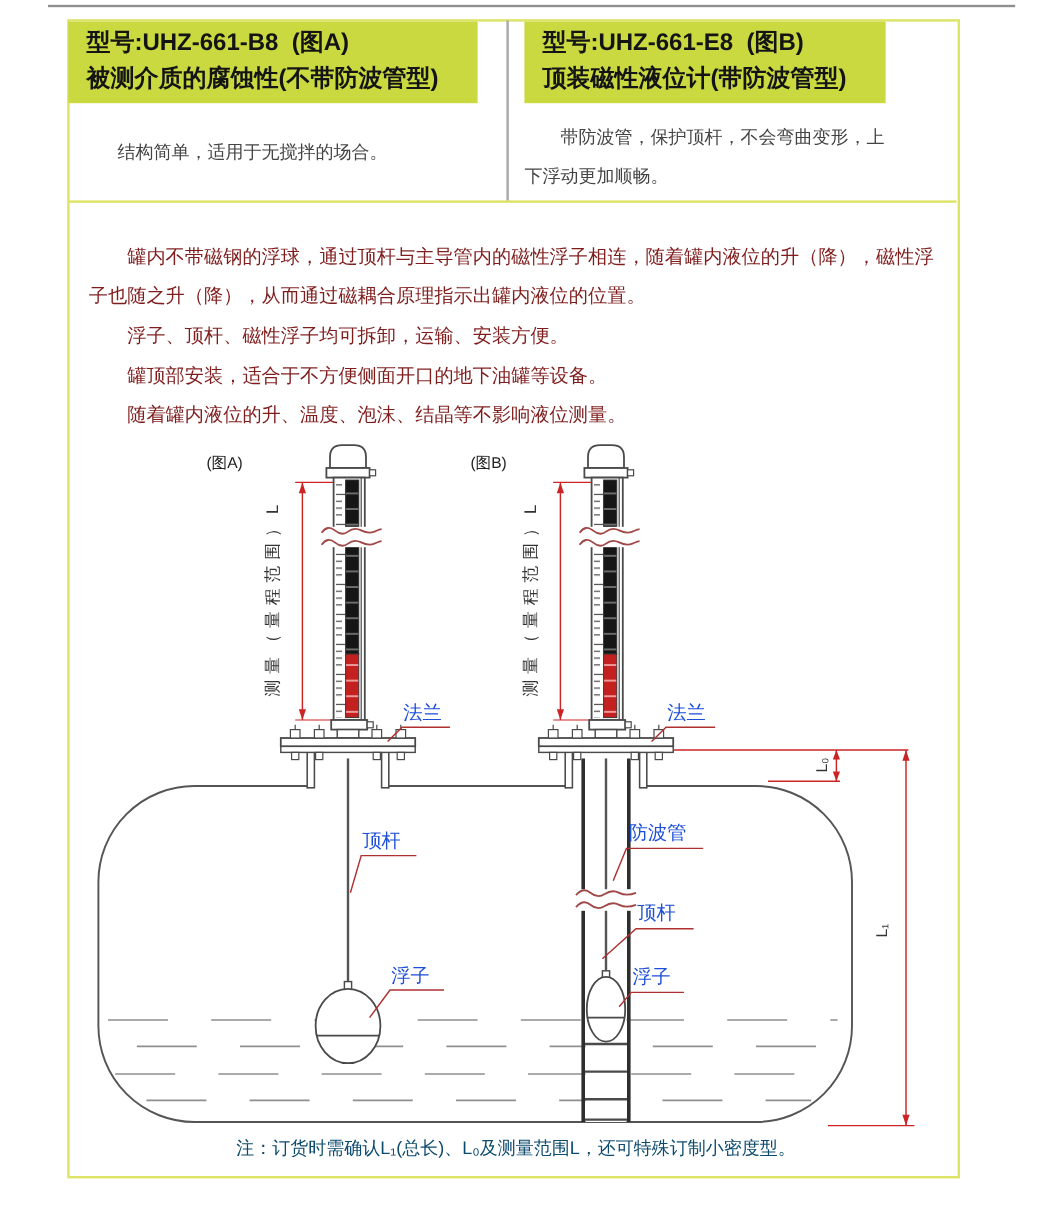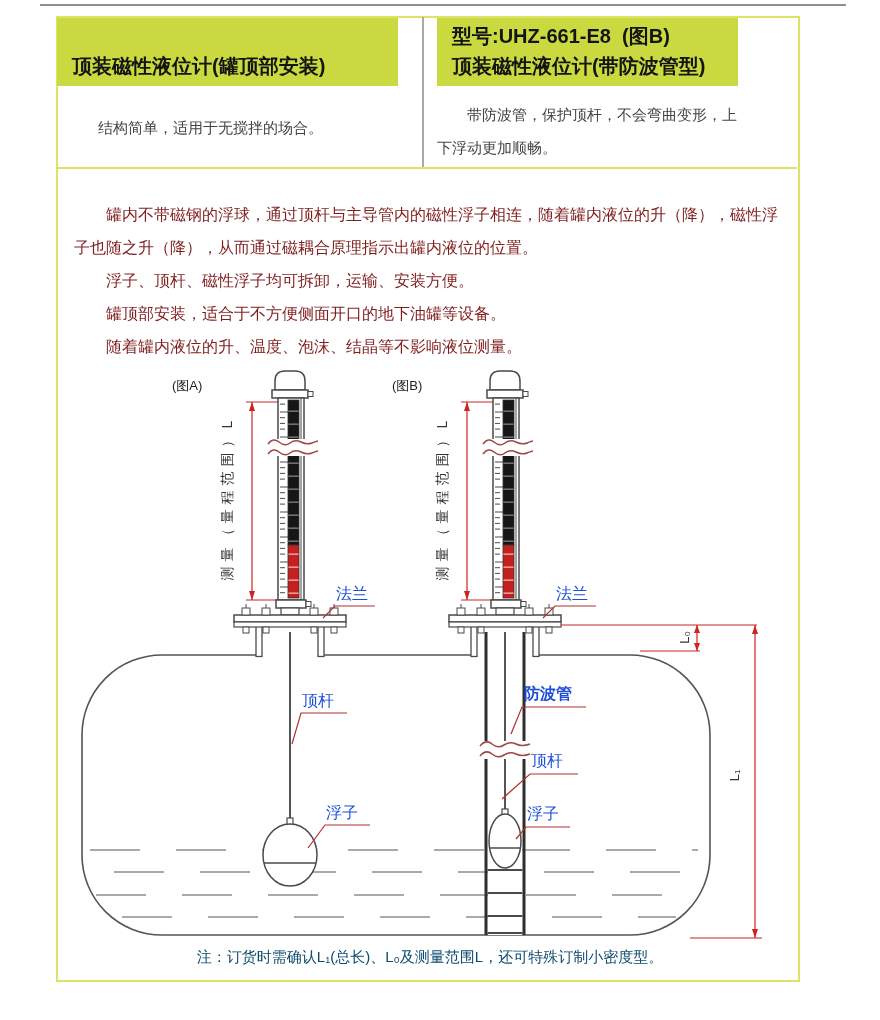--- a/index.html
+++ b/index.html
@@ -36,21 +36,21 @@
   .note{left:150px;top:948px;width:560px;text-align:center;color:#0c4a6e;font-size:15px;}
 </style>
 </head>
 <body>
 
 <div class="abs top-rule"></div>
 <div class="abs frame"></div>
 <div class="abs header-split"></div>
 <div class="abs header-divider"></div>
 
-<div class="abs bar bar-left"><br><span>顶装磁性液位计(罐顶部安装)</span></div>
+<div class="abs bar bar-left"><span>型号:UHZ-661-B8  (图A)</span><br><span>被测介质的腐蚀性(不带防波管型)</span></div>
 <div class="abs desc desc-left">结构简单，适用于无搅拌的场合。</div>
 
 <div class="abs bar bar-right"><span>型号:UHZ-661-E8  (图B)</span><br><span>顶装磁性液位计(带防波管型)</span></div>
 <div class="abs desc desc-right">带防波管，保护顶杆，不会弯曲变形，上下浮动更加顺畅。</div>
 
 <div class="abs main-text">
   <p>罐内不带磁钢的浮球，通过顶杆与主导管内的磁性浮子相连，随着罐内液位的升（降），磁性浮子也随之升（降），从而通过磁耦合原理指示出罐内液位的位置。</p>
   <p>浮子、顶杆、磁性浮子均可拆卸，运输、安装方便。</p>
   <p>罐顶部安装，适合于不方便侧面开口的地下油罐等设备。</p>
   <p>随着罐内液位的升、温度、泡沫、结晶等不影响液位测量。</p>
@@ -194,20 +194,20 @@
 
 <div class="abs range-lbl" style="left:128px;top:489px;">测量（量程范围）L</div>
 <div class="abs range-lbl" style="left:343px;top:489px;">测量（量程范围）L</div>
 
 <div class="abs lbl" style="left:336px;top:584px;">法兰</div>
 <div class="abs lbl" style="left:556px;top:584px;">法兰</div>
 
 <div class="abs lbl" style="left:302px;top:691px;">顶杆</div>
 <div class="abs lbl" style="left:326px;top:803px;">浮子</div>
 
-<div class="abs lbl" style="left:524px;top:684px;font-weight:bold;">防波管</div>
+<div class="abs lbl" style="left:524px;top:684px;">防波管</div>
 <div class="abs lbl" style="left:531px;top:751px;">顶杆</div>
 <div class="abs lbl" style="left:527px;top:804px;">浮子</div>
 
 <div class="abs dim-lbl" style="left:678px;top:630px;">L₀</div>
 <div class="abs dim-lbl" style="left:729px;top:768px;">L₁</div>
 
 <div class="abs note">注：订货时需确认L₁(总长)、L₀及测量范围L，还可特殊订制小密度型。</div>
 
 </body></html>

